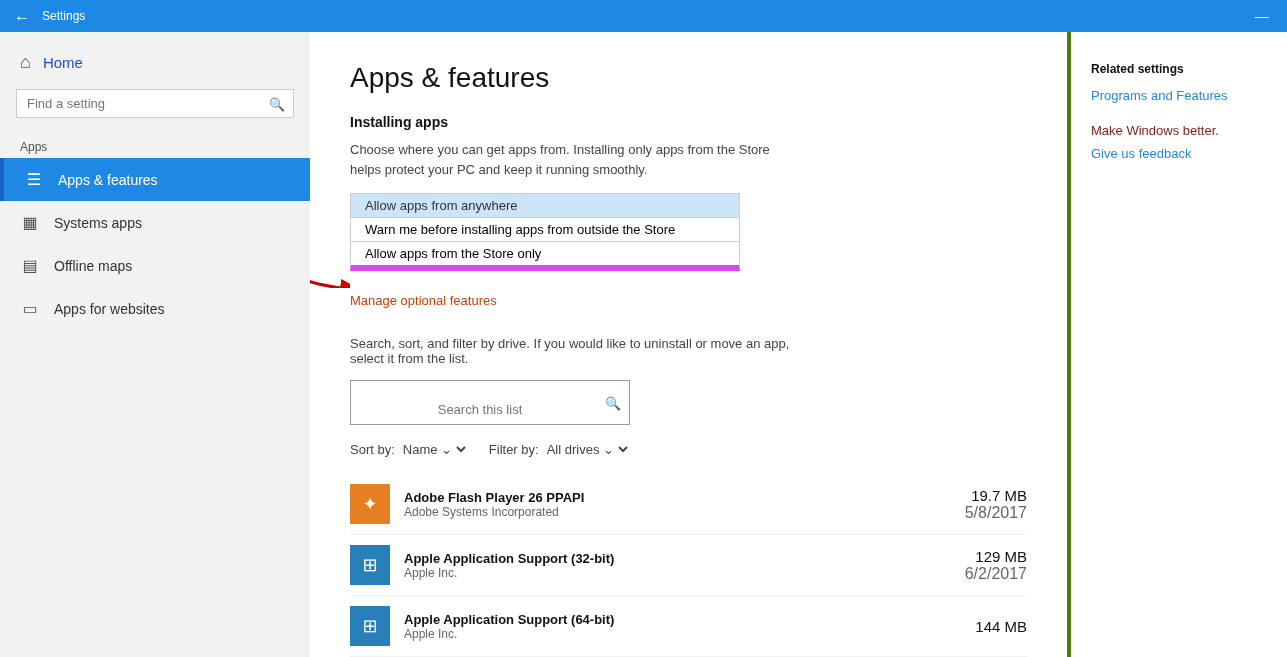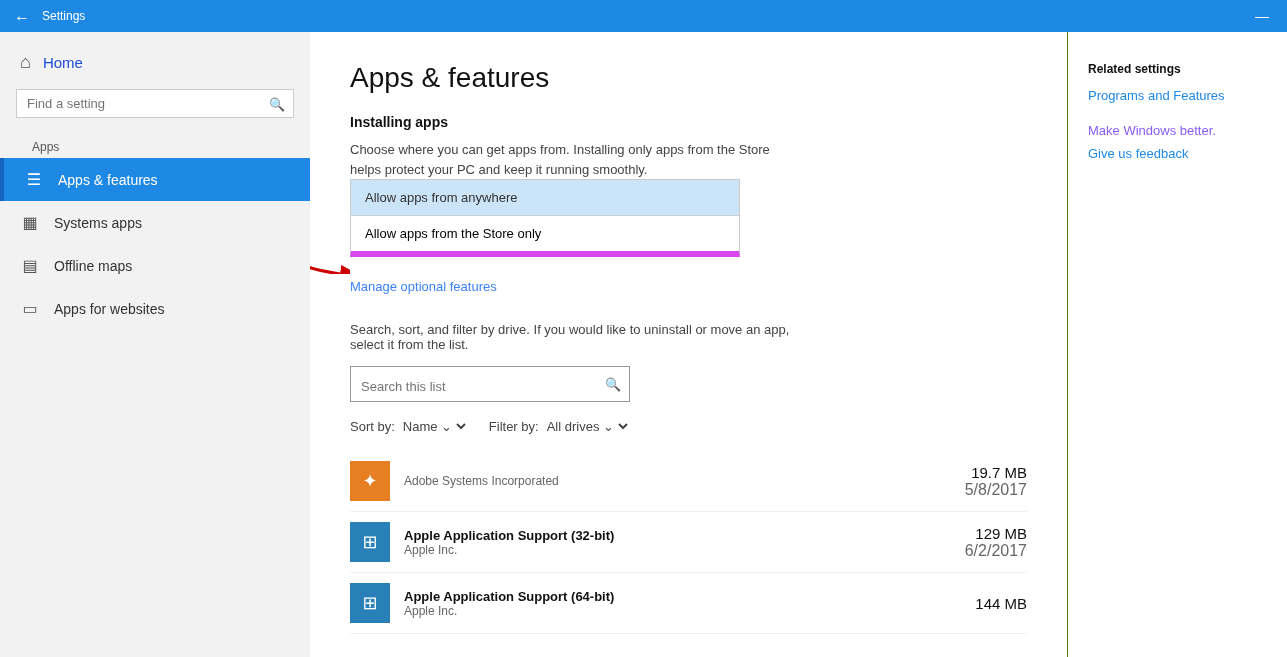--- a/index.html
+++ b/index.html
@@ -88,21 +88,21 @@
       right: 8px;
       top: 50%;
       transform: translateY(-50%);
       color: #555;
       font-size: 13px;
     }
 
     .sidebar-section-label {
       font-size: 12px;
       color: #555;
-      padding: 6px 20px 4px 32px;
+      padding: 6px 20px 4px 20px;
       text-transform: none;
       font-weight: normal;
     }
 
     .sidebar-item {
       display: flex;
       align-items: center;
       gap: 14px;
       padding: 12px 20px;
       cursor: pointer;
@@ -142,51 +142,52 @@
     .section-title {
       font-size: 14px;
       font-weight: 600;
       color: #111;
       margin-bottom: 10px;
     }
 
     .section-description {
       font-size: 13px;
       color: #444;
+      margin-bottom: 14px;
       line-height: 1.5;
       max-width: 440px;
     }
 
     
     .dropdown-container {
       position: relative;
       width: 390px;
       margin-bottom: 20px;
       z-index: 10;
     }
 
     .dropdown-option {
-      padding: 10px 14px;
+      padding: 4px 14px;
       font-size: 13px;
       cursor: pointer;
       background: white;
       border: 1px solid #ccc;
       border-bottom: none;
     }
     .dropdown-option:last-child {
       border-bottom: 6px solid #d946ef;
     }
     .dropdown-option.selected {
       background: #cce4f7;
       color: #333;
     }
 
     
     .manage-link {
-      color: #3b82f6;
+      color: #c2410c;
       font-size: 13px;
       cursor: pointer;
       text-decoration: none;
       display: inline-block;
       margin-bottom: 18px;
     }
 
     .filter-description {
       font-size: 13px;
       color: #444;
@@ -195,26 +196,27 @@
     }
 
     
     .search-box {
       position: relative;
       width: 280px;
       margin-bottom: 16px;
     }
     .search-box input {
       width: 100%;
-      padding: 12px 30px 7px 10px;
+      padding: 21px 30px 7px 10px;
       border: 1px solid #999;
       font-size: 13px;
       color: #555;
       outline: none;
       background: white;
+      text-align: center;
     }
     .search-box-icon {
       position: absolute;
       right: 8px;
       top: 50%;
       transform: translateY(-50%);
       color: #555;
       font-size: 13px;
     }
 
@@ -283,39 +285,39 @@
     .app-date {
       font-size: 16px;
       color: #666;
     }
 
     
     .related-panel {
       width: 220px;
       flex-shrink: 0;
       padding: 30px 20px;
-      border-left: 1px solid #4d7c0f;
+      border-left: 4px solid #4d7c0f;
     }
     .related-title {
       font-size: 12px;
       font-weight: 600;
       color: #111;
       margin-bottom: 12px;
     }
     .related-link {
       color: #1e88e5;
       font-size: 13px;
       cursor: pointer;
       text-decoration: none;
       display: block;
       margin-bottom: 20px;
     }
     .related-make-better {
       font-size: 13px;
-      color: #8b5cf6;
+      color: #7f1d1d;
       margin-bottom: 8px;
     }
   </style>
 </head>
 <body>
 
 <div class="titlebar">
   <div class="titlebar-back">←</div>
   <span class="titlebar-title">Settings</span>
   <div class="titlebar-minimize">—</div>
@@ -367,20 +369,21 @@
             <marker id="arrowhead" markerWidth="8" markerHeight="6" refX="0" refY="3" orient="auto">
               <polygon points="0 0, 8 3, 0 6" fill="#cc0000"></polygon>
             </marker>
           </defs>
           <path d="M10,10 Q10,45 80,55" stroke="#cc0000" stroke-width="3" fill="none" marker-end="url(#arrowhead)"></path>
         </svg>
       </div>
 
       <div class="dropdown-container">
         <div class="dropdown-option selected">Allow apps from anywhere</div>
+        <div class="dropdown-option">Warn me before installing apps from outside the Store</div>
         <div class="dropdown-option">Allow apps from the Store only</div>
       </div>
     </div>
 
     <div style="margin-bottom: 10px;">
       <a class="manage-link">Manage optional features</a>
     </div>
 
     <div class="filter-description">Search, sort, and filter by drive. If you would like to uninstall or move an app, select it from the list.</div>
 
@@ -404,20 +407,21 @@
           <option>All drives ⌄</option>
         </select>
       </div>
     </div>
 
     
     <div id="app-list">
         <div class="app-list-item">
           <div class="app-icon orange">✦</div>
           <div class="app-info">
+            <div class="app-name">Adobe Flash Player 26 PPAPI</div>
             <div class="app-publisher">Adobe Systems Incorporated</div>
           </div>
           <div class="app-meta">
             <div class="app-size">19.7 MB</div>
             <div class="app-date">5/8/2017</div>
           </div>
         </div>
         <div class="app-list-item">
           <div class="app-icon blue2">⊞</div>
           <div class="app-info">

